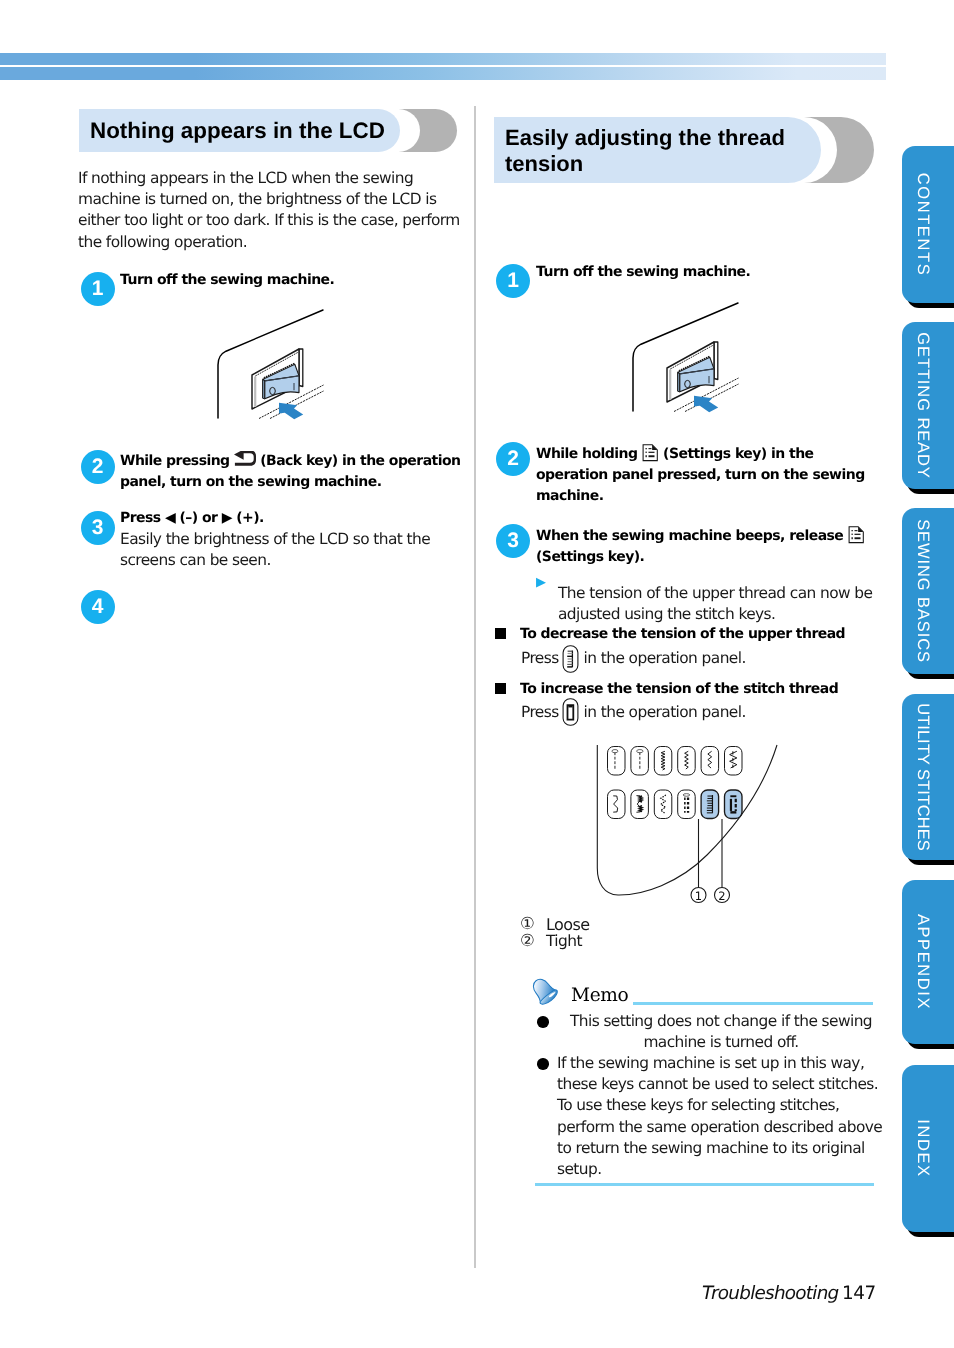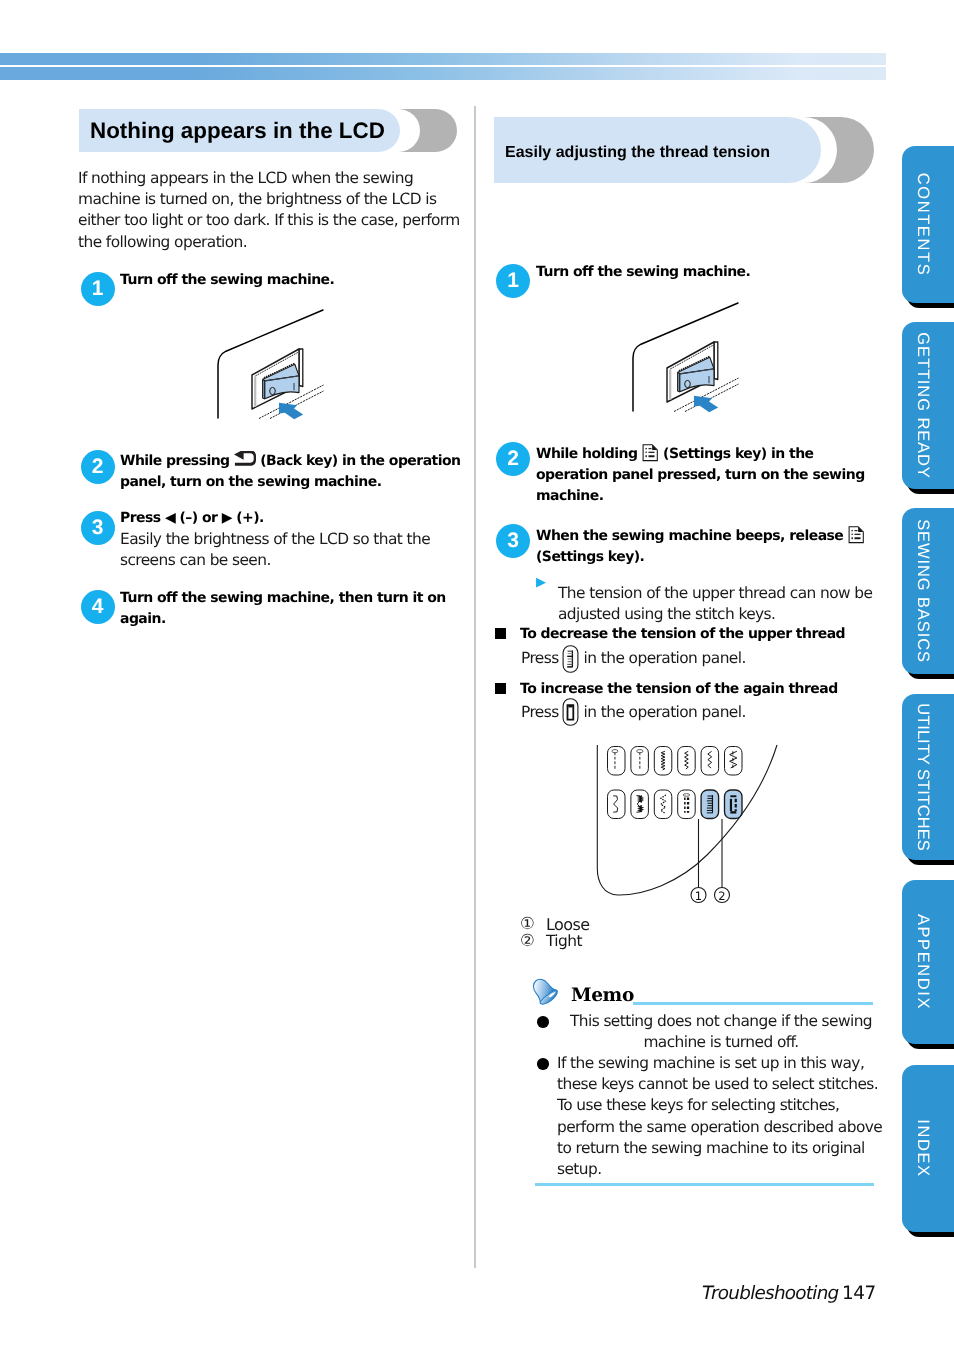--- a/index.html
+++ b/index.html
@@ -105,27 +105,26 @@
     <span>(Back key) in the operation panel, turn on the sewing machine.</span>
   </div>
 
   <div class="stepnum" style="left:80.5px;top:511px;">3</div>
   <div class="stephd" style="left:120px;top:508px;width:345px;">
     <span>Press ◀ (–) or ▶ (+).</span>
   </div>
   <div class="body" style="left:120px;top:529px;width:345px;">Easily the brightness of the LCD so that the screens can be seen.</div>
 
   <div class="stepnum" style="left:80.5px;top:590px;">4</div>
-  <div class="stephd" style="left:120px;top:588px;width:345px;">Turn off the sewing machine, then turn it on again.</div>
 
   <div class="secthead">
     <div class="grey" style="left:747px;top:117px;width:127px;height:66px;"></div>
     <div class="white" style="left:737px;top:117px;width:100px;height:66px;"></div>
     <div class="blue" style="left:494px;top:117px;width:327px;height:66px;"></div>
-    <div class="txt" style="left:505px;top:140px;font-size:16px;line-height:26px;width:290px;">Easily adjusting the thread tension</div>
+    <div class="txt" style="left:505px;top:125px;font-size:22px;line-height:26px;width:290px;">Easily adjusting the thread tension</div>
   </div>
 
 
   <div id="psw-right" style="position:absolute;left:625px;top:298px;width:135px;height:120px;">
     <svg viewBox="0 0 135 120" width="135" height="120">
       <g fill="none" stroke="#000" stroke-width="1.5" stroke-linecap="round" stroke-linejoin="round">
         <path d="M8 113 L8 60 C8 52.5 10.5 49 16 46.2 L113 5"></path>
       </g>
 
       <path d="M89 44 L92.8 44 L92.8 81.5 L89 80.5 Z" fill="#fff" stroke="#1a1a1a" stroke-width="1.3" stroke-linejoin="round"></path>
@@ -351,37 +350,37 @@
             <stop offset="1" stop-color="#1f79c2"></stop>
           </linearGradient>
         </defs>
         <g transform="rotate(-38 15 15) translate(0,0.5)">
           <path d="M15.0 1.5 C10.6 1.5 7.4 5.4 7.4 11.6 C7.4 16.7 6.2 19.9 4.6 21.9 L25.4 21.9 C23.8 19.9 22.6 16.7 22.6 11.6 C22.6 5.4 19.4 1.5 15.0 1.5 Z" fill="url(#bellg)" stroke="#1f79c2" stroke-width="1.0" stroke-linejoin="round"></path>
           <path d="M4.5 21.9 C4.5 24.4 9.2 26.3 15.0 26.3 C20.8 26.3 25.5 24.4 25.5 21.9 C25.5 20.5 20.8 19.7 15.0 19.7 C9.2 19.7 4.5 20.5 4.5 21.9 Z" fill="url(#bellg2)" stroke="#1f79c2" stroke-width="1.0" stroke-linejoin="round"></path>
           <path d="M17.6 21.2 C20.3 21.2 22.6 21.7 23.4 22.3 C22.6 23.0 20.3 23.5 17.6 23.5 C16.2 23.5 15.4 23.0 15.4 22.3 C15.4 21.7 16.2 21.2 17.6 21.2 Z" fill="#ffffff"></path>
         </g>
       </svg>
     </div>
-    <div style="position:absolute;left:47px;top:10px;font-family:'DejaVu Serif',serif;font-weight:bold;font-size:18.6px;letter-spacing:-0.4px;color:#000;line-height:22px;">Memo</div>
+    <div style="position:absolute;left:47px;top:10px;font-family:'DejaVu Serif',serif;font-weight:normal;font-size:18.6px;letter-spacing:-0.4px;color:#000;line-height:22px;">Memo</div>
     <div style="position:absolute;left:109px;top:27px;width:240px;height:3.4px;background:#7fd4f5;"></div>
     <div style="position:absolute;left:13px;top:41px;width:11.5px;height:11.5px;border-radius:50%;background:#000;"></div>
     <div class="body" style="left:33px;top:36px;width:328px;text-align:center;">This setting does not change if the sewing machine is turned off.</div>
     <div style="position:absolute;left:13px;top:83px;width:11.5px;height:11.5px;border-radius:50%;background:#000;"></div>
     <div class="body" style="left:33px;top:78px;width:328px;">If the sewing machine is set up in this way, these keys cannot be used to select stitches. To use these keys for selecting stitches, perform the same operation described above to return the sewing machine to its original setup.</div>
     <div style="position:absolute;left:11px;top:208px;width:339px;height:3.4px;background:#7fd4f5;"></div>
   </div>
 
   <div style="position:absolute;left:520px;top:915px;">
     <div style="position:absolute;left:0;top:-1px;font-family:'DejaVu Sans',sans-serif;font-size:16.5px;color:#1a1a1a;line-height:19px;">①</div>
     <div style="position:absolute;left:26px;top:0px;font-family:'DejaVu Sans',sans-serif;font-size:16px;letter-spacing:-0.58px;color:#1a1a1a;line-height:19px;">Loose</div>
     <div style="position:absolute;left:0;top:16px;font-family:'DejaVu Sans',sans-serif;font-size:16.5px;color:#1a1a1a;line-height:19px;">②</div>
     <div style="position:absolute;left:26px;top:17px;font-family:'DejaVu Sans',sans-serif;font-size:15.4px;letter-spacing:-0.58px;color:#1a1a1a;line-height:19px;">Tight</div>
   </div>
 
   <div class="sqbullet" style="left:494.5px;top:682.5px;"></div>
-  <div class="stephd" style="left:520px;top:679px;width:366px;">To increase the tension of the again thread</div>
+  <div class="stephd" style="left:520px;top:679px;width:366px;">To increase the tension of the stitch thread</div>
   <div class="body" style="left:521px;top:701.5px;width:366px;height:22px;"><span>Press</span><span style="display:inline-block;width:25px;"></span><span class="keyico" style="left:41px;top:-3.5px;"><svg viewBox="0 0 17 28" width="17" height="28">
           <rect x="1.1" y="0.8" width="14.8" height="26.4" rx="7" ry="7" fill="#fff" stroke="#1a1a1a" stroke-width="1.1"></rect>
           <path d="M5.5 7.2 L11.3 7.2 L11.3 21.6 L5.5 21.6 Z" fill="none" stroke="#111" stroke-width="1.8"></path>
           <path d="M6.3 8.4 L10.6 8.4" stroke="#111" stroke-width="2.1" fill="none"></path>
         </svg></span><span>in the operation panel.</span></div>
 
 </div>
 
 </body></html>

